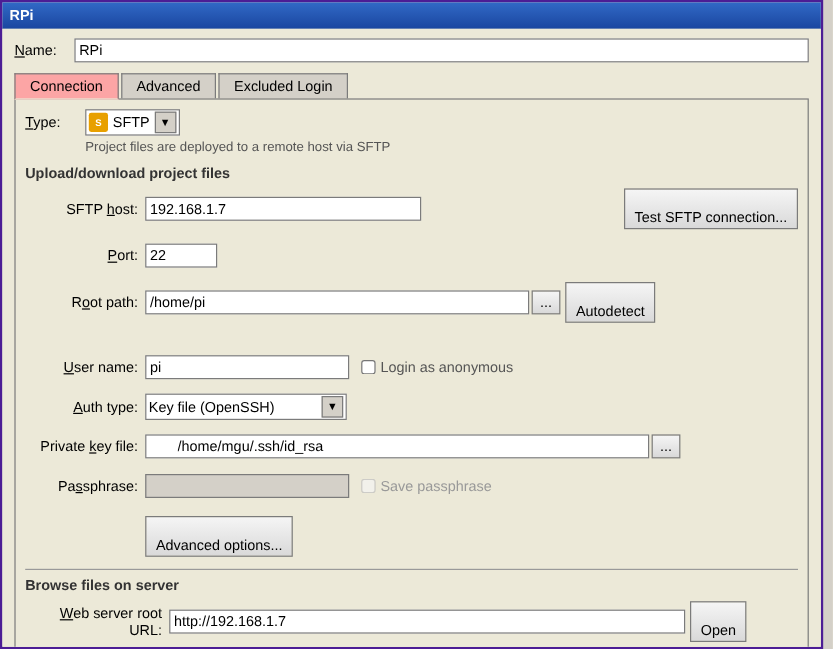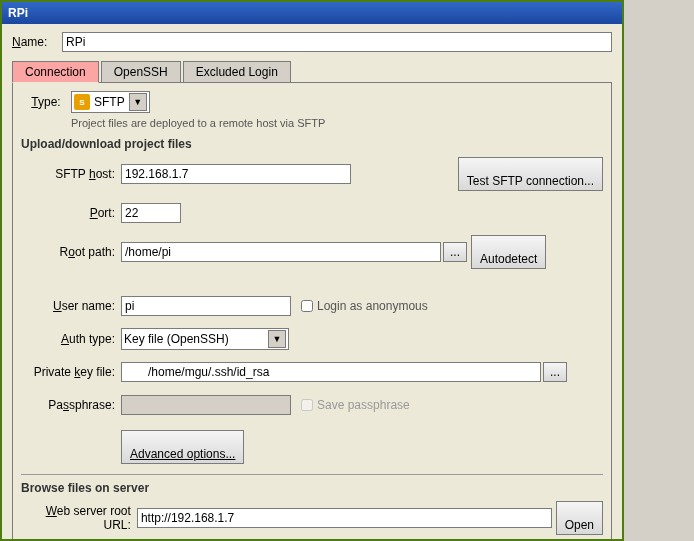--- a/index.html
+++ b/index.html
@@ -5,24 +5,24 @@
     * { box-sizing: border-box; margin: 0; padding: 0; }
     body {
       font-family: 'Segoe UI', Tahoma, Geneva, Verdana, sans-serif;
       font-size: 12px;
       background: #d4d0c8;
       width: 694px;
       height: 541px;
       overflow: hidden;
     }
     .window {
-      width: 624px;
+      width: 686px;
       height: 541px;
       background: #ece9d8;
-      border: 2px solid #4d7c0f;
+      border: 2px solid #4c1d95;
       display: flex;
       flex-direction: column;
     }
     .title-bar {
       background: linear-gradient(to bottom, #3169c6, #1a46a0);
       color: white;
       padding: 3px 6px;
       font-size: 12px;
       font-weight: bold;
       display: flex;
@@ -82,21 +82,20 @@
       z-index: 1;
     }
     .type-row {
       display: flex;
       align-items: center;
       margin-bottom: 4px;
     }
     .type-row label {
       width: 50px;
       font-size: 12px;
-      text-align: center;
     }
     .type-row label span { text-decoration: underline; }
     .type-select-wrapper {
       display: flex;
       align-items: center;
       border: 1px solid #7b7b7b;
       background: white;
       height: 22px;
       padding: 1px 2px;
     }
@@ -204,21 +203,20 @@
       padding: 1px 2px;
     }
     .auth-text {
       font-size: 12px;
       margin-right: 4px;
       width: 140px;
     }
     .advanced-btn {
       margin-top: 6px;
       margin-left: 100px;
-      text-decoration: underline;
     }
     .browse-section {
       margin-top: 4px;
     }
     .browse-section .section-header {
       margin-bottom: 6px;
     }
     .url-input { width: 430px; }
     .separator-line {
       border-top: 1px solid #999;
@@ -241,21 +239,21 @@
     <div class="name-row">
       <label><span>N</span>ame:</label>
       <input class="name-input" type="text" value="RPi" style="">
     </div>
 
     <div class="tabs">
       <div class="tab active">
         <span>Connection</span>
       </div>
       <div class="tab">
-        <span>OpenSSH</span>
+        <span>Advanced</span>
       </div>
       <div class="tab">
         <span>Excluded Login</span>
       </div>
     </div>
 
     <div class="tab-content">
 
       <div class="type-row">
         <label><span>T</span>ype:</label>

